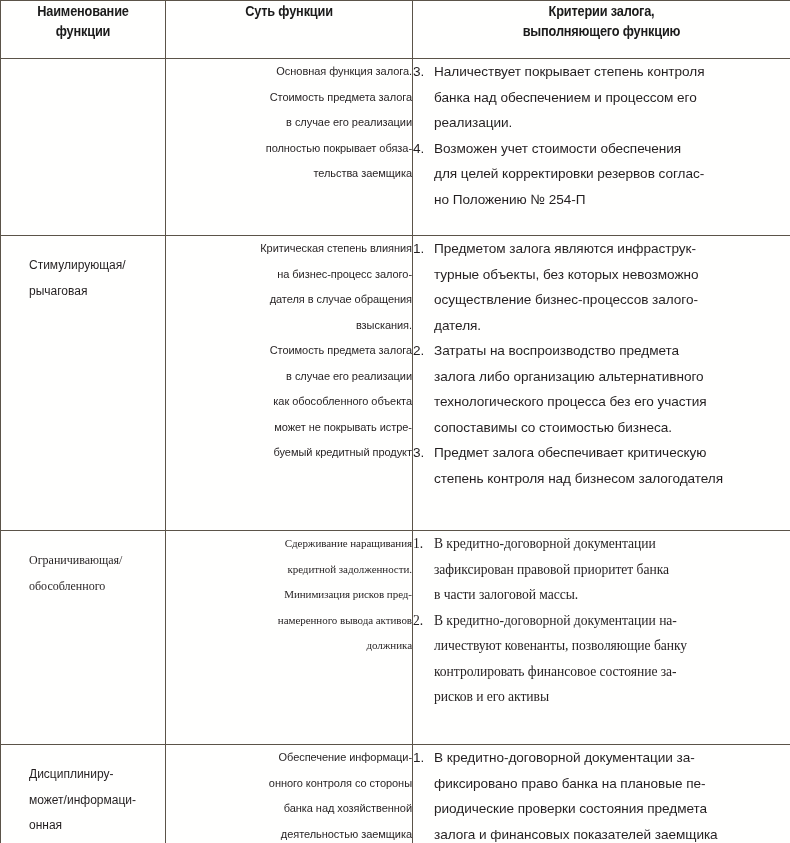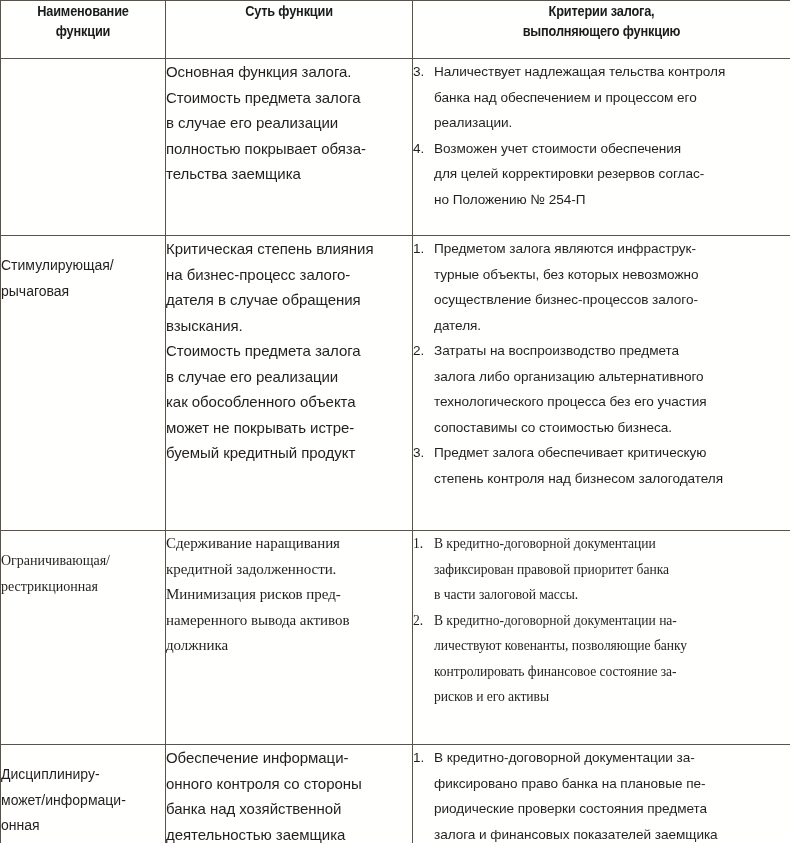--- a/index.html
+++ b/index.html
@@ -60,32 +60,34 @@
     white-space: pre-line;
     color: #1b1b1b;
   }
 
   
   .cell-pad-1 { padding: 16px 10px 10px 14px; }
   .cell-pad-2 { padding: 16px 10px 10px 14px; }
   .cell-pad-3 { padding: 16px 10px 10px 16px; }
 
   .body-text {
-    font-size: 15px;
+    font-size: 11px;
     line-height: 25.5px;
     white-space: pre-line;
     color: #231f20;
     letter-spacing: -0.05px;
+    text-align: right;
   }
 
   .col1-text {
-    font-size: 14px;
+    font-size: 12px;
     line-height: 25.5px;
     white-space: pre-line;
     color: #231f20;
+    margin-left: 28px;
   }
 
   
   ol.num-list {
     margin: 0;
     padding: 0;
     list-style: none;
   }
   ol.num-list li {
     display: flex;
@@ -151,21 +153,21 @@
           <div class="body-text">Основная функция залога.
 Стоимость предмета залога
 в случае его реализации
 полностью покрывает обяза-
 тельства заемщика</div>
         </td>
         <td class="cell-pad-3">
           <ol class="num-list">
             <li>
               <span class="marker">3.</span>
-              <span class="li-text">Наличествует надлежащая тельства контроля
+              <span class="li-text">Наличествует покрывает степень контроля
 банка над обеспечением и процессом его
 реализации.</span>
             </li>
             <li>
               <span class="marker">4.</span>
               <span class="li-text">Возможен учет стоимости обеспечения
 для целей корректировки резервов соглас-
 но Положению № 254-П</span>
             </li>
           </ol>
@@ -209,21 +211,21 @@
               <span class="li-text">Предмет залога обеспечивает критическую
 степень контроля над бизнесом залогодателя</span>
             </li>
           </ol>
         </td>
       </tr>
 
       <tr class="row-3">
         <td class="cell-pad-1">
           <div class="col1-text">Ограничивающая/
-рестрикционная</div>
+обособленного</div>
         </td>
         <td class="cell-pad-2">
           <div class="body-text">Сдерживание наращивания
 кредитной задолженности.
 Минимизация рисков пред-
 намеренного вывода активов
 должника</div>
         </td>
         <td class="cell-pad-3">
           <ol class="num-list">

